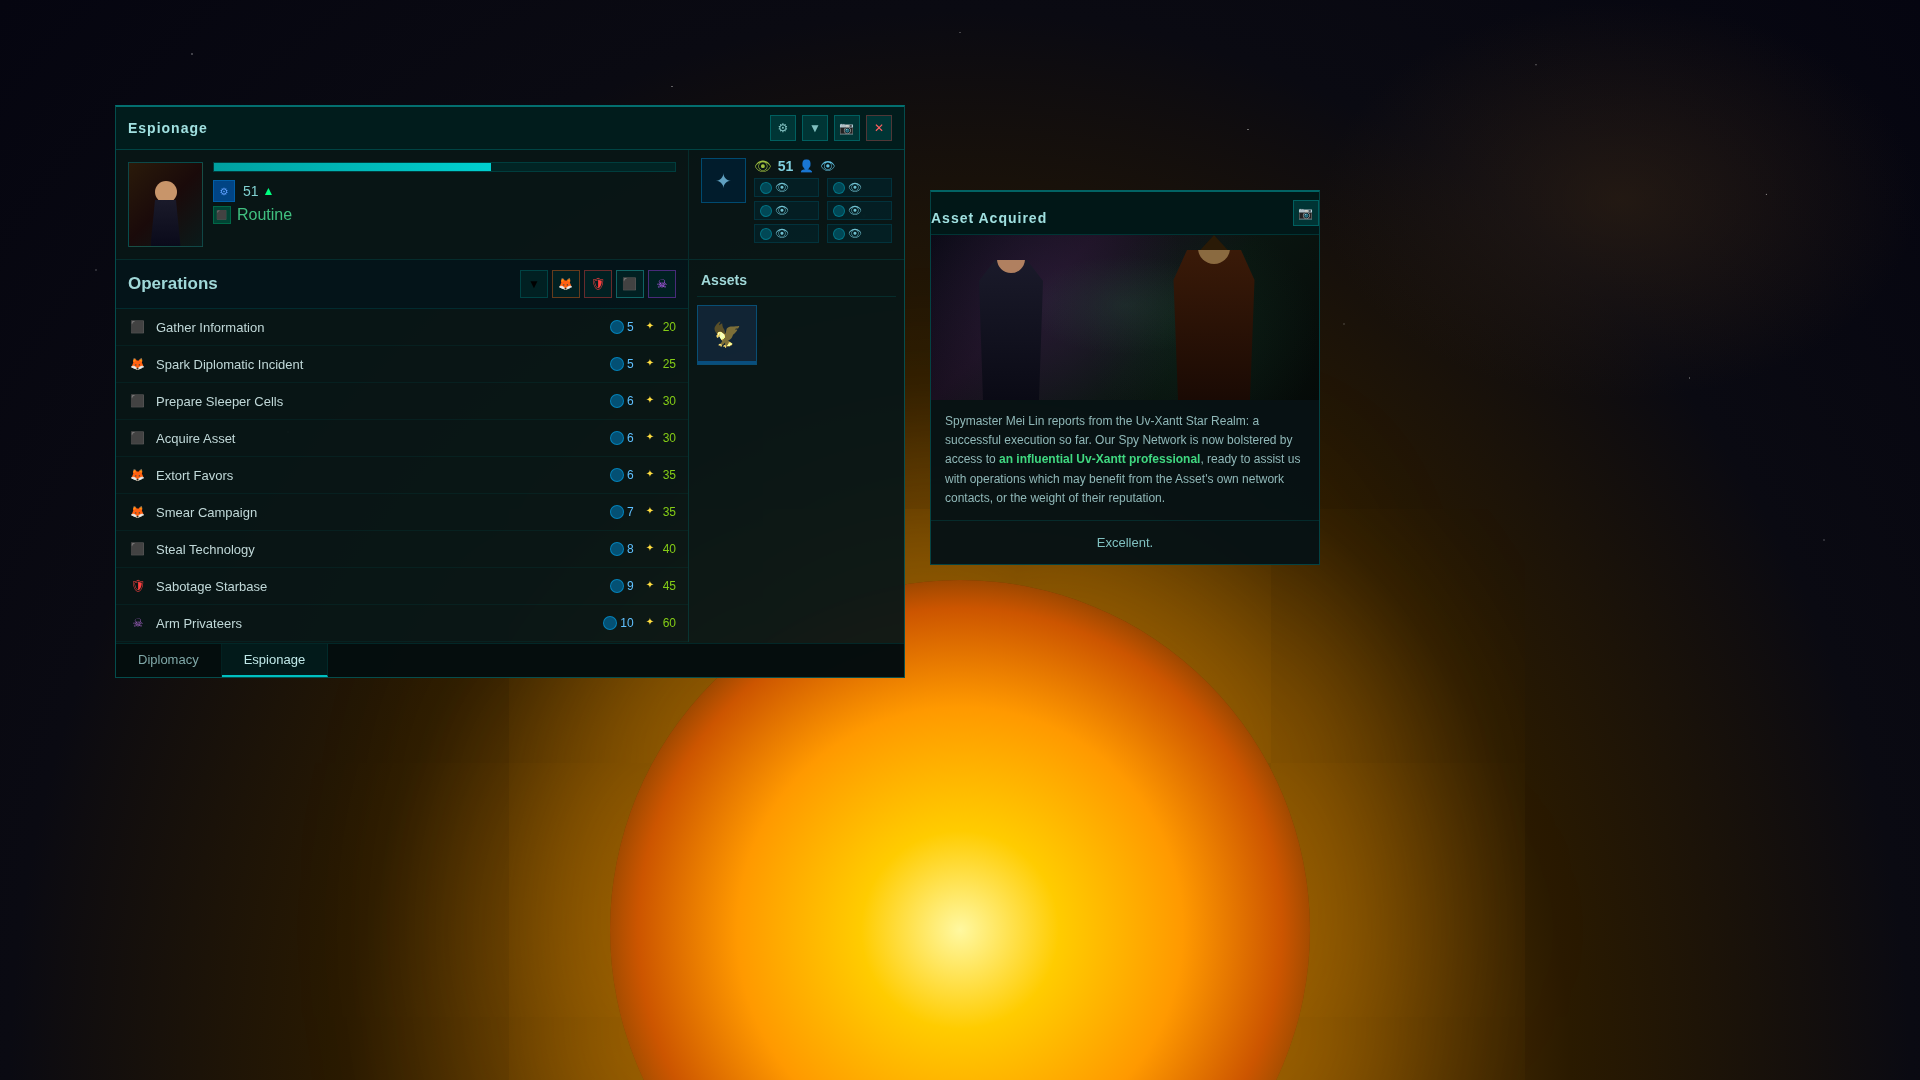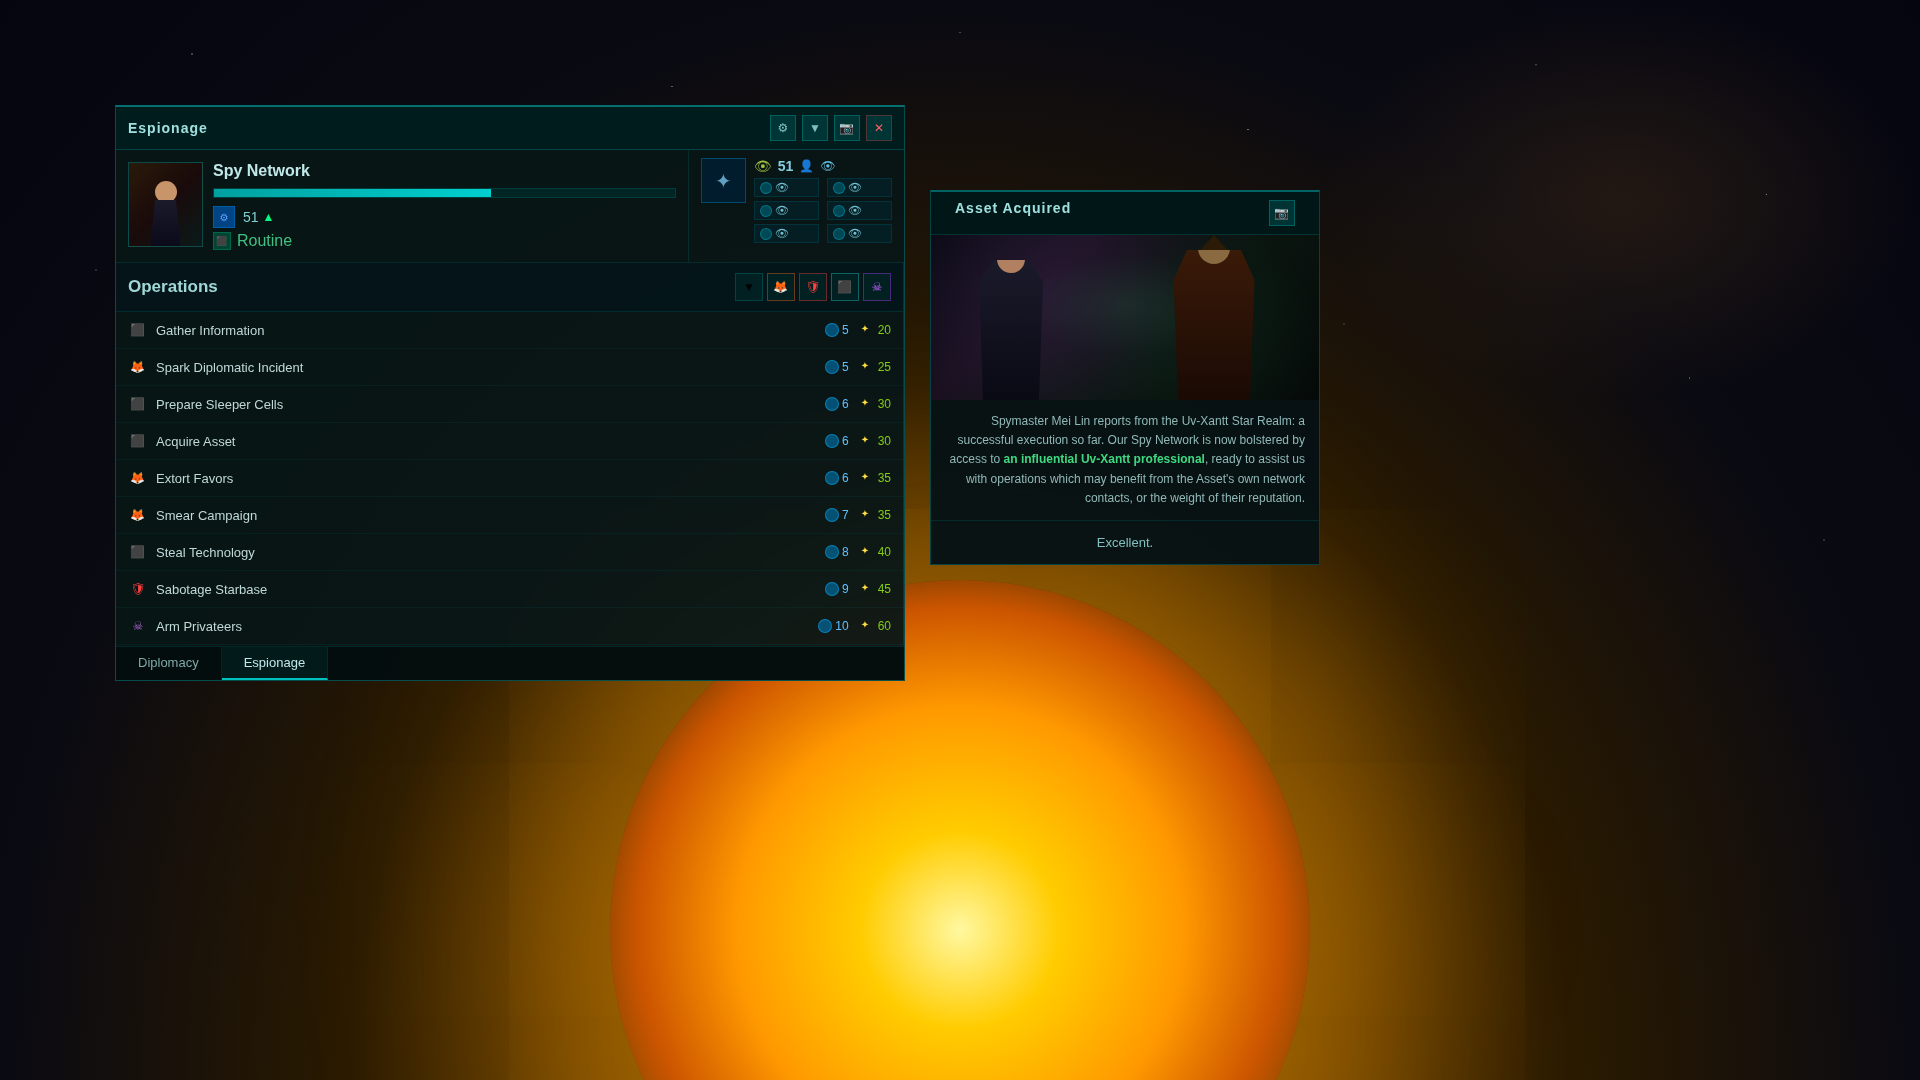--- a/index.html
+++ b/index.html
@@ -389,23 +389,23 @@
       top: 190px;
       left: 930px;
       width: 390px;
       background: rgba(6, 18, 20, 0.97);
       border: 1px solid rgba(0, 140, 140, 0.4);
       border-top: 2px solid rgba(0, 180, 180, 0.5);
     }
 
     .popup-title-bar {
       display: flex;
-      align-items: flex-start;
+      align-items: flex-end;
       justify-content: space-between;
-      padding: 8px 24px;
+      padding: 8px 0;
       background: rgba(0, 25, 25, 0.8);
       border-bottom: 1px solid rgba(0, 120, 120, 0.3);
     }
 
     .popup-title {
       color: #a0e0e0;
       font-size: 14px;
       font-weight: bold;
       letter-spacing: 1px;
     }
@@ -488,21 +488,20 @@
       left: 50%;
       transform: translateX(-50%);
       width: 200px;
       height: 100px;
       background: radial-gradient(ellipse, rgba(40, 80, 60, 0.3) 0%, transparent 70%);
     }
 
     .popup-text-area {
       padding: 12px 14px;
       border-bottom: 1px solid rgba(0, 100, 100, 0.3);
-      text-align: right;
     }
 
     .popup-text {
       color: #90b8b8;
       font-size: 12px;
       line-height: 1.6;
     }
 
     .popup-text .highlight {
       color: #40d880;
@@ -655,21 +654,20 @@
     </div>
   </div>
 
   <div class="top-area">
 
     <div class="spy-header-left">
       <div class="spy-avatar">
         <div class="spy-avatar-figure"></div>
       </div>
       <div class="spy-network-info">
-        <div class="spy-network-name">Spy Network</div>
         <div class="spy-xp-bar-container">
           <div class="spy-xp-bar" style="width:60%"></div>
         </div>
         <div class="spy-level-row">
           <div class="spy-level-icon">⚙</div>
           <div class="spy-level-num">
             <span>51</span>
             <span class="arrow-up">▲</span>
           </div>
         </div>
@@ -864,20 +862,26 @@
             <span class="cost-num-influence">10</span>
           </div>
           <div class="op-cost">
             <span class="cost-icon-energy">✦</span>
             <span class="cost-num-energy">60</span>
           </div>
         </div>
       </div>
     </div>
 
+    <div class="assets-panel">
+      <div class="assets-title">Assets</div>
+      <div class="asset-item">
+        <span class="asset-icon-inner">🦅</span>
+      </div>
+    </div>
   </div>
 
   <div class="bottom-nav-tabs">
     <div class="nav-tab">Diplomacy</div>
     <div class="nav-tab active">Espionage</div>
   </div>
 </div>
 
 <div class="asset-acquired-popup">
   <div class="popup-title-bar">

